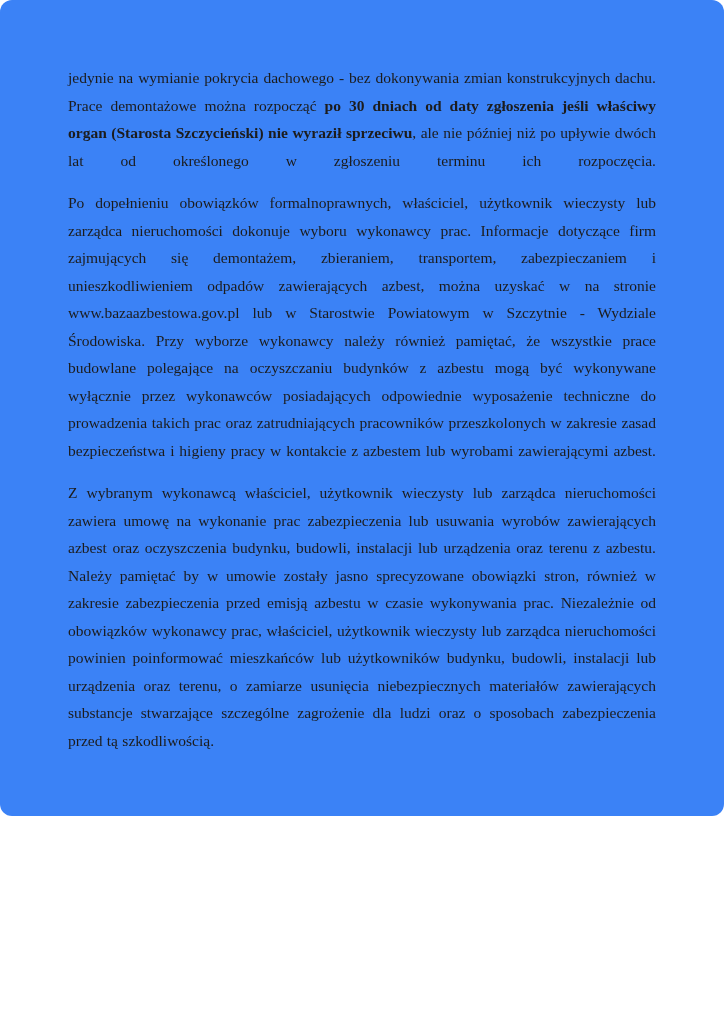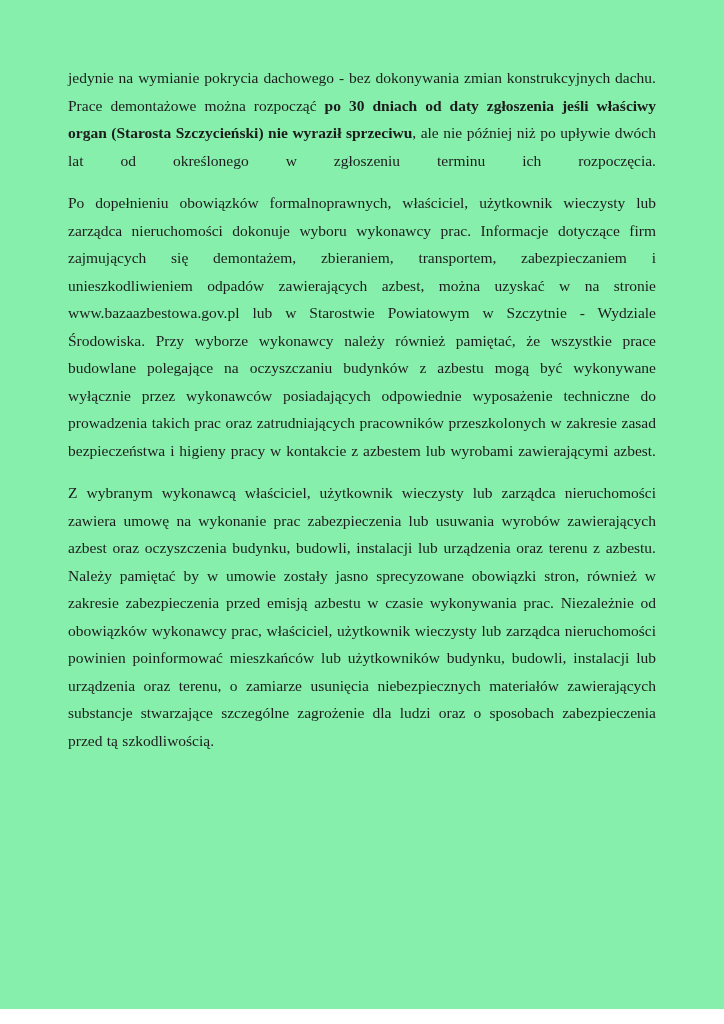--- a/index.html
+++ b/index.html
@@ -3,23 +3,24 @@
 <meta charset="utf-8">
 <style>
   html, body {
     margin: 0;
     padding: 0;
     background: #ffffff;
   }
   .page {
     position: relative;
     width: 724px;
-    height: 1009px;
-    background: #86efac;
+    height: 816px;
+    background: #3b82f6;
     overflow: hidden;
+    border-radius: 12px;
   }
   .content {
     box-sizing: border-box;
     padding: 64px 68px 0 68px;
   }
   p.doc-par {
     font-family: "Liberation Serif", "DejaVu Serif", serif;
     font-size: 15.5px;
     line-height: 27.5px;
     color: #1c1c1c;

